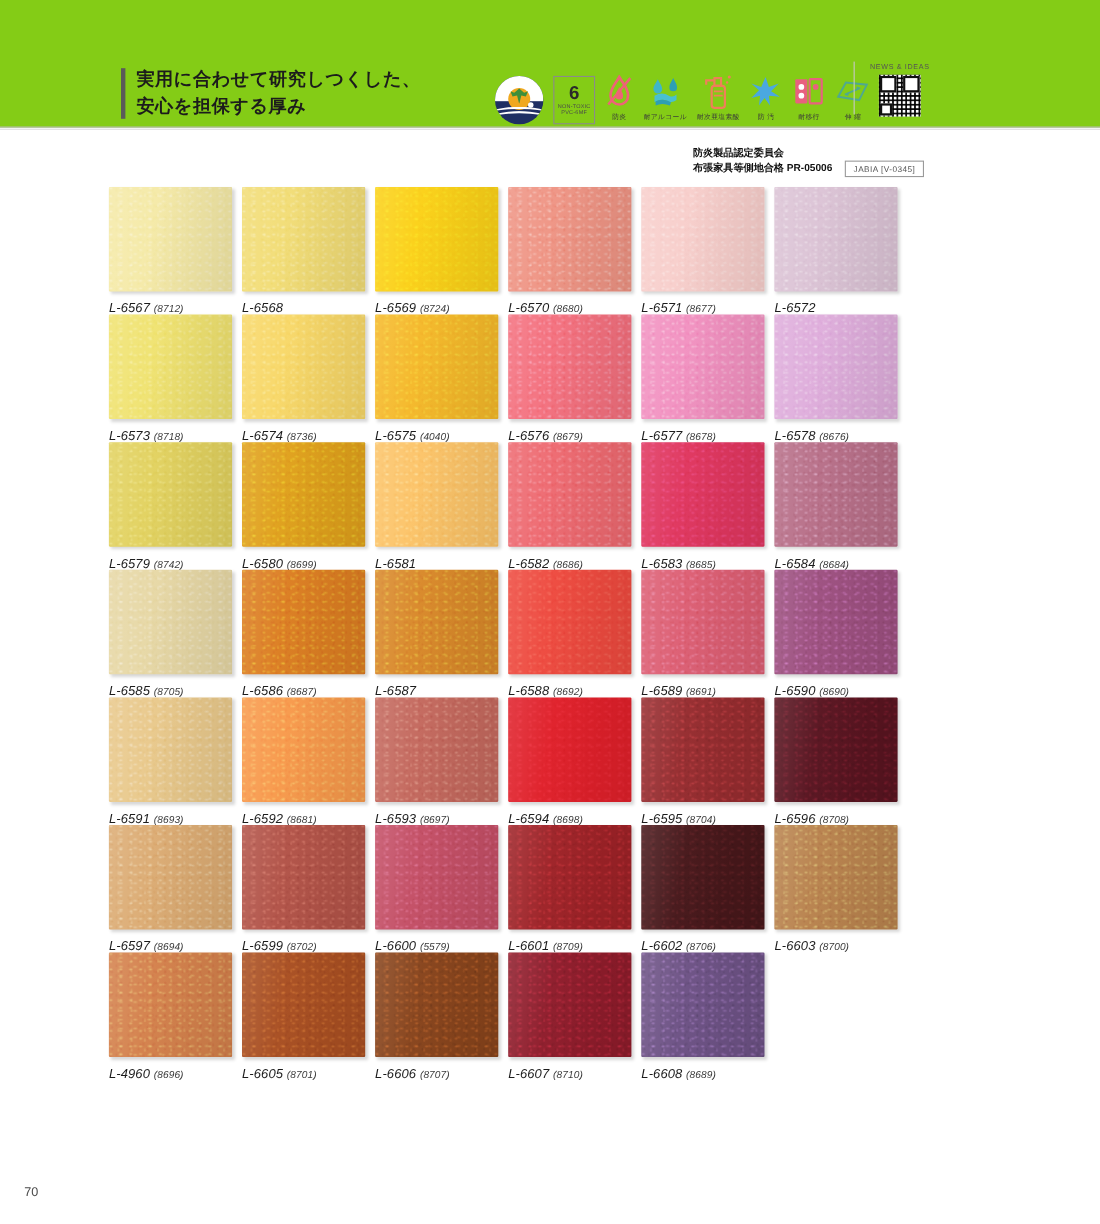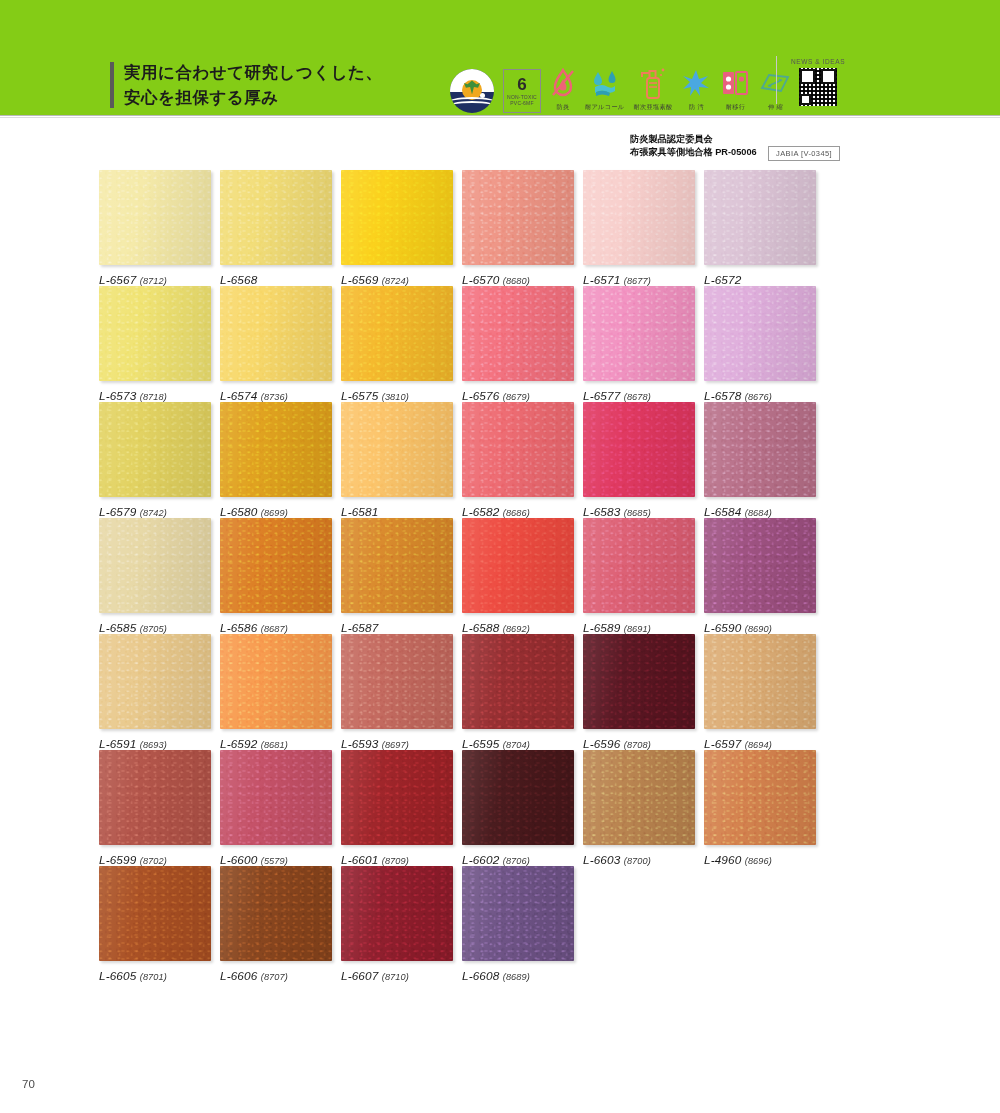--- a/index.html
+++ b/index.html
@@ -363,21 +363,21 @@
     <div class="cell">
       <div class="swatch" style="background: rgb(240, 227, 114);"></div>
       <div class="label"><span class="code">L-6573</span> <span class="alt">(8718)</span></div>
     </div>
     <div class="cell">
       <div class="swatch" style="background: rgb(248, 216, 105);"></div>
       <div class="label"><span class="code">L-6574</span> <span class="alt">(8736)</span></div>
     </div>
     <div class="cell">
       <div class="swatch" style="background: rgb(245, 185, 42);"></div>
-      <div class="label"><span class="code">L-6575</span> <span class="alt">(3810)</span></div>
+      <div class="label"><span class="code">L-6575</span> <span class="alt">(4040)</span></div>
     </div>
     <div class="cell">
       <div class="swatch" style="background: rgb(244, 113, 127);"></div>
       <div class="label"><span class="code">L-6576</span> <span class="alt">(8679)</span></div>
     </div>
     <div class="cell">
       <div class="swatch" style="background: rgb(242, 146, 193);"></div>
       <div class="label"><span class="code">L-6577</span> <span class="alt">(8678)</span></div>
     </div>
     <div class="cell">
@@ -438,20 +438,24 @@
     </div>
     <div class="cell">
       <div class="swatch" style="background: rgb(248, 154, 76);"></div>
       <div class="label"><span class="code">L-6592</span> <span class="alt">(8681)</span></div>
     </div>
     <div class="cell">
       <div class="swatch" style="background: rgb(196, 105, 94);"></div>
       <div class="label"><span class="code">L-6593</span> <span class="alt">(8697)</span></div>
     </div>
     <div class="cell">
+      <div class="swatch" style="background: rgb(224, 32, 42);"></div>
+      <div class="label"><span class="code">L-6594</span> <span class="alt">(8698)</span></div>
+    </div>
+    <div class="cell">
       <div class="swatch" style="background: rgb(150, 44, 47);"></div>
       <div class="label"><span class="code">L-6595</span> <span class="alt">(8704)</span></div>
     </div>
     <div class="cell">
       <div class="swatch" style="background: rgb(89, 20, 32);"></div>
       <div class="label"><span class="code">L-6596</span> <span class="alt">(8708)</span></div>
     </div>
     <div class="cell">
       <div class="swatch" style="background: rgb(220, 172, 116);"></div>
       <div class="label"><span class="code">L-6597</span> <span class="alt">(8694)</span></div>

